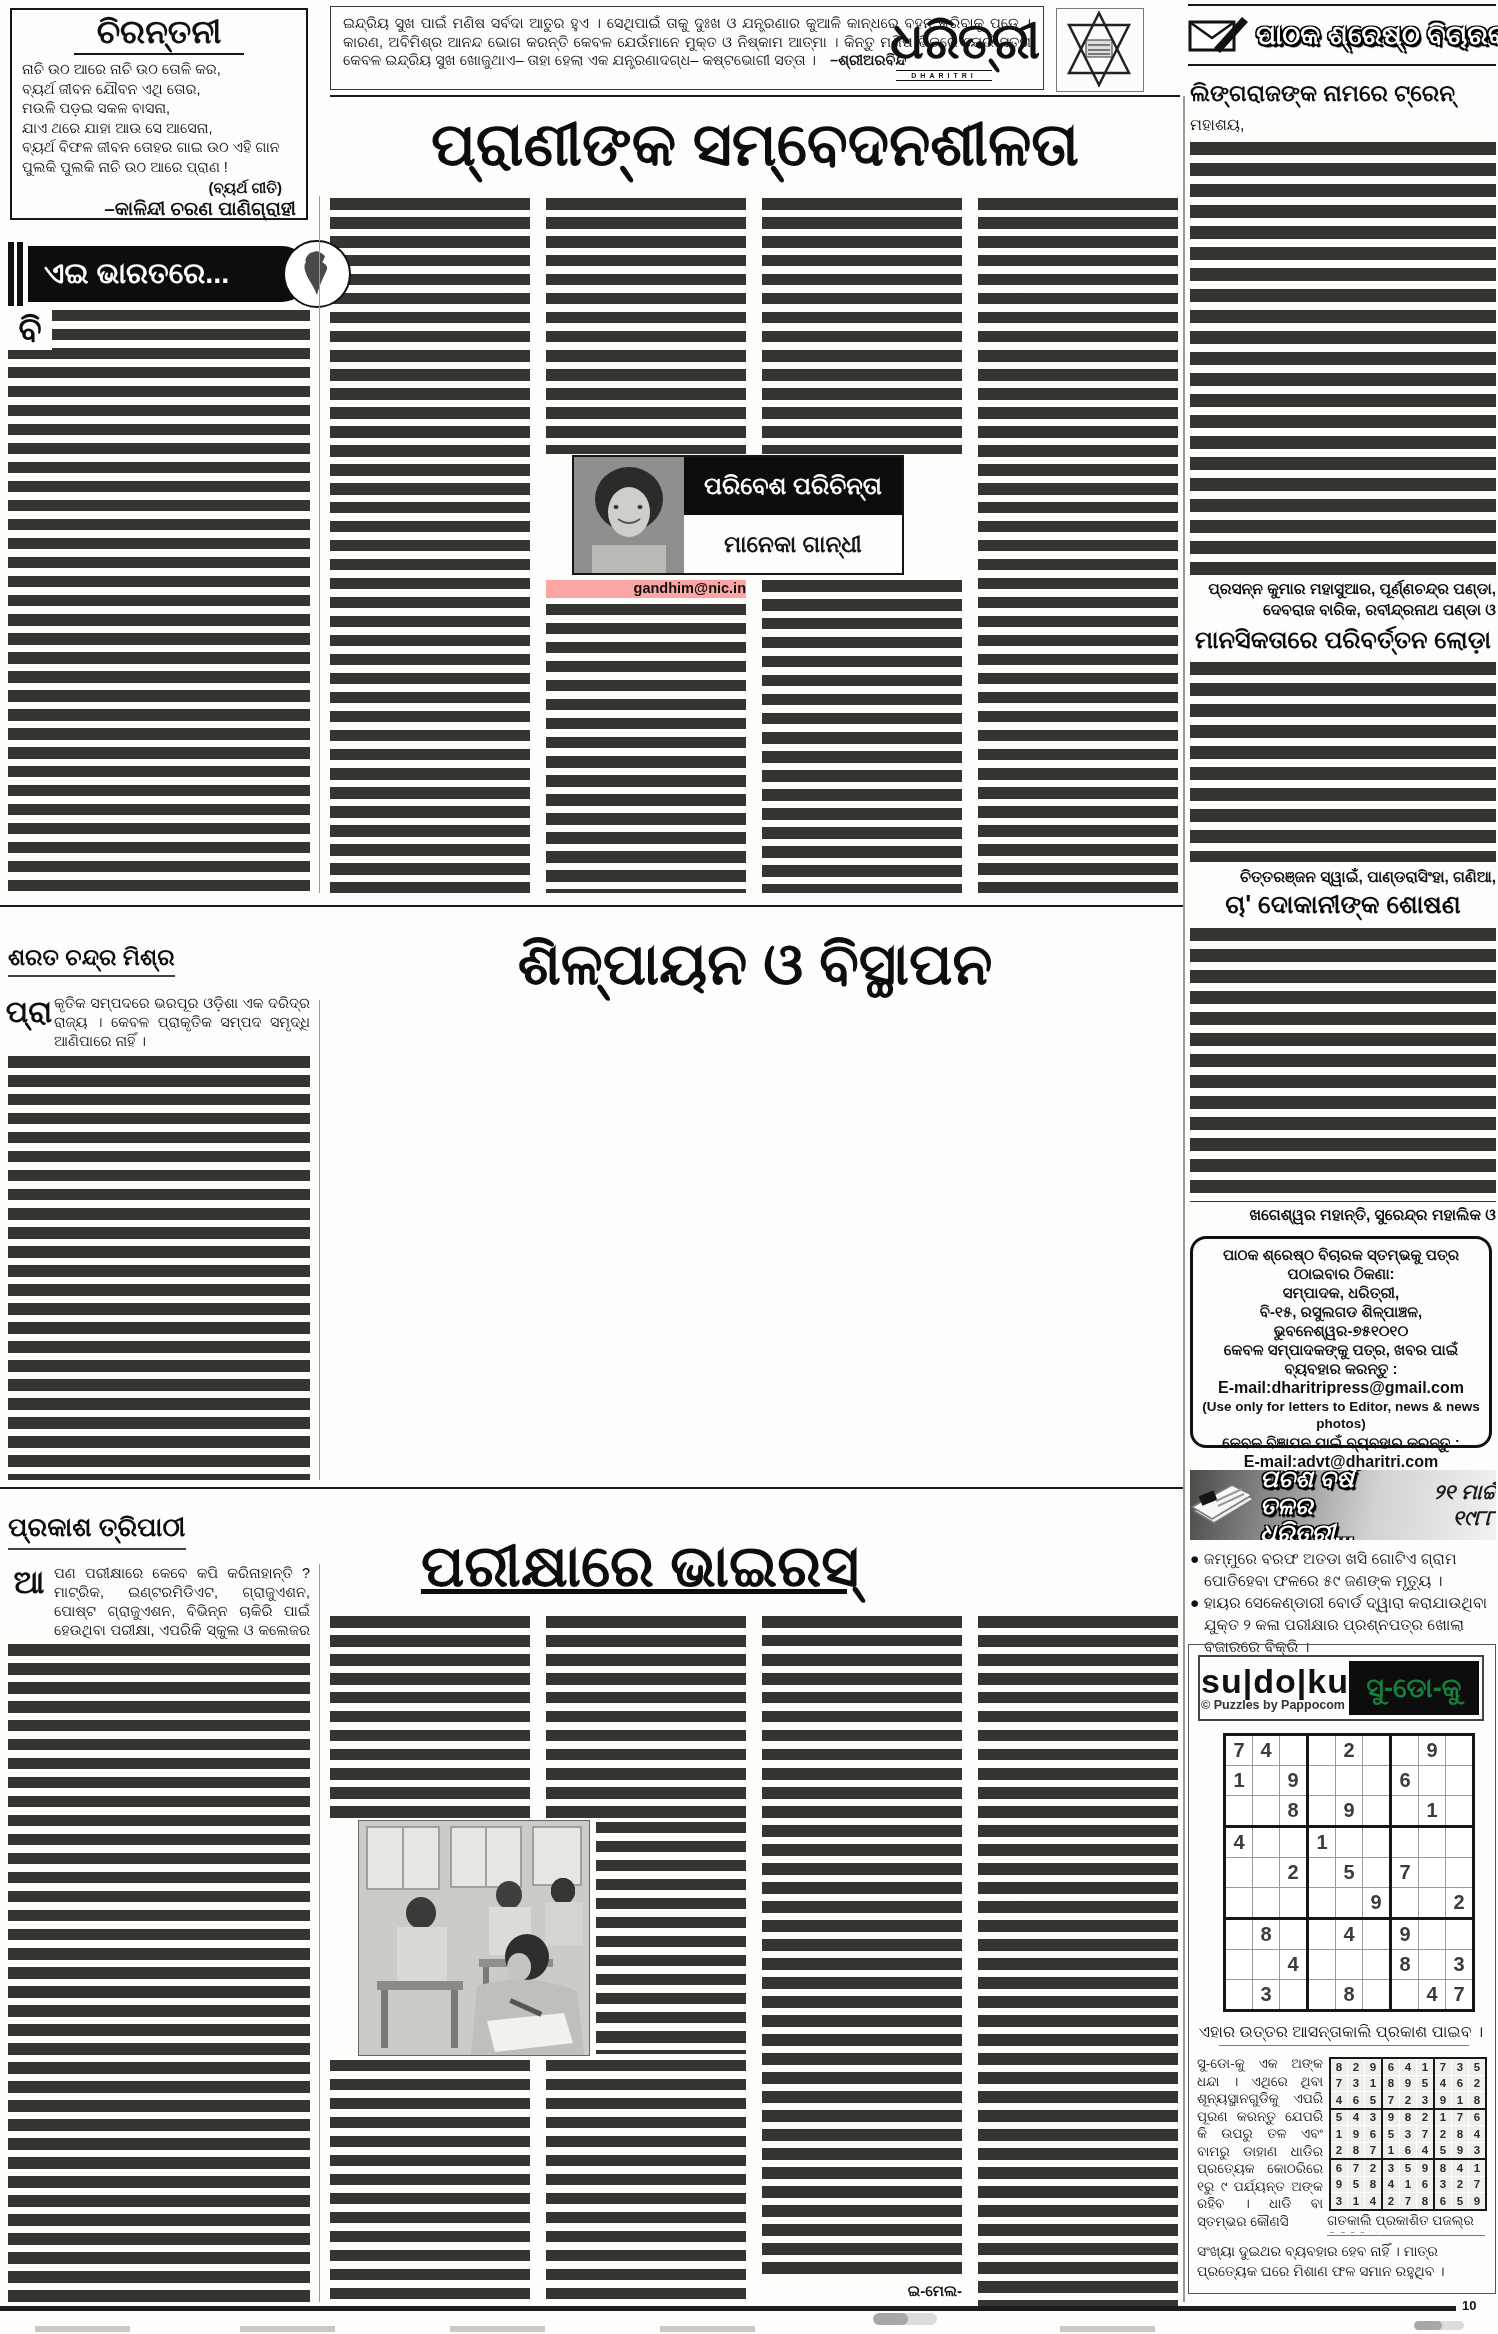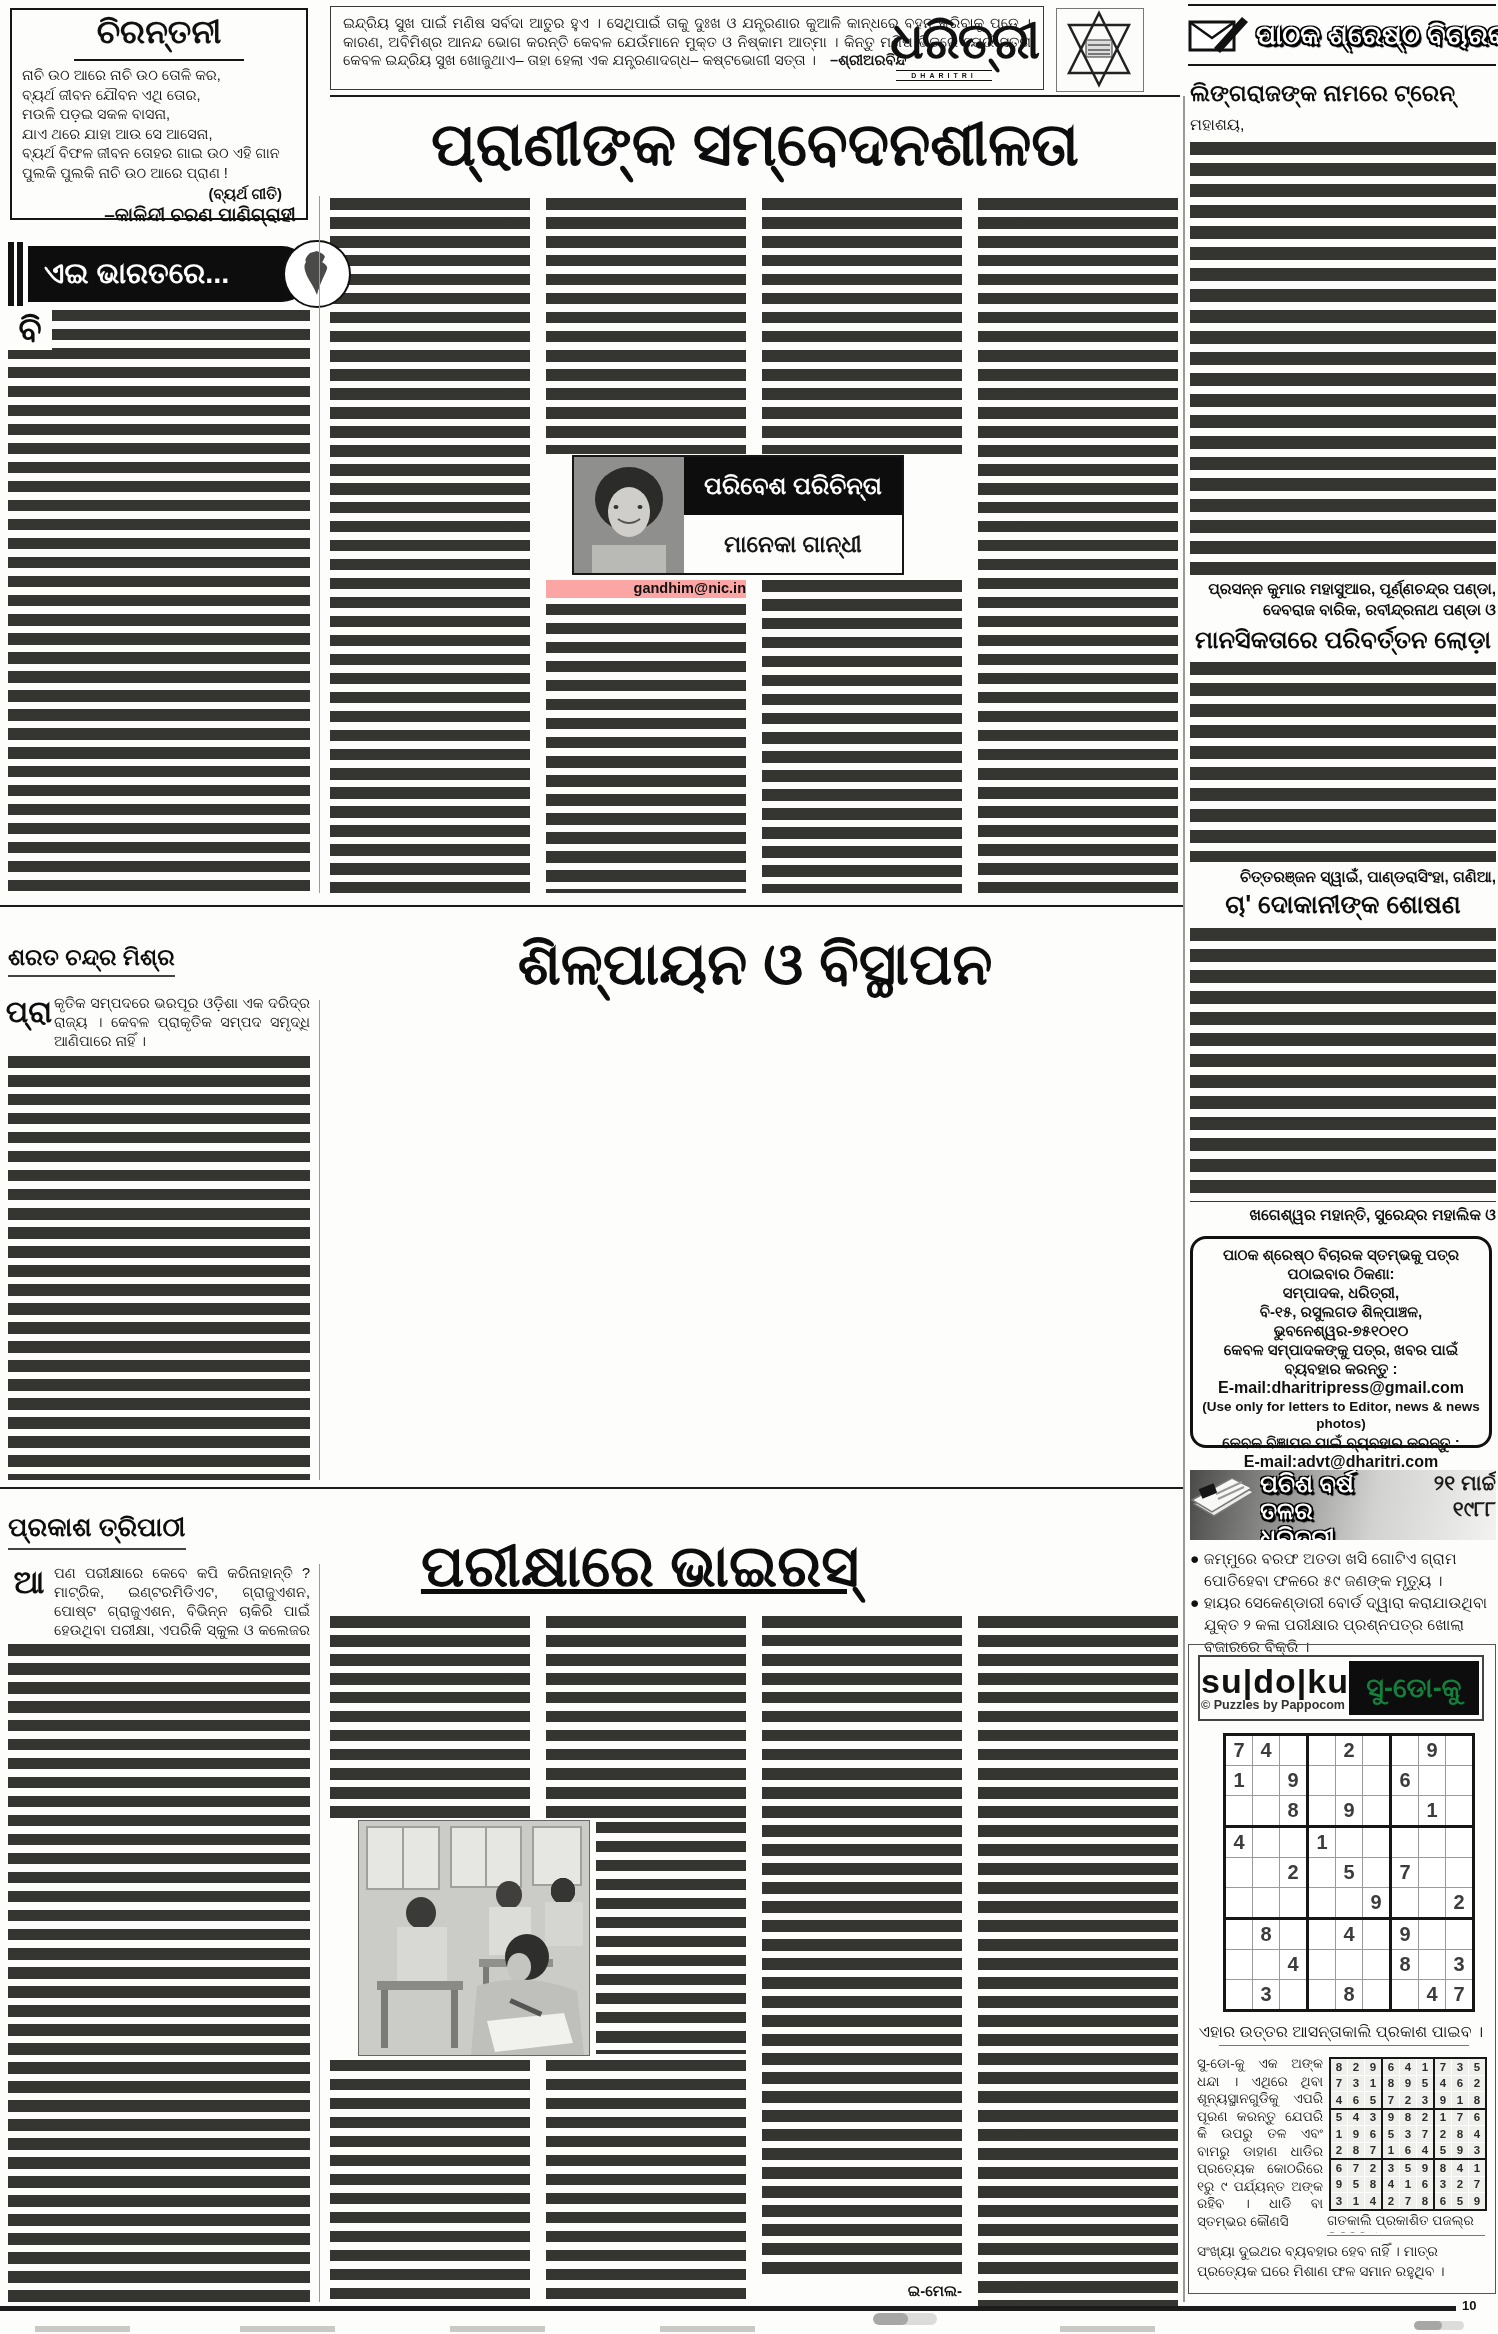--- a/index.html
+++ b/index.html
@@ -30,21 +30,21 @@
   .outline-w{color:#fff;text-shadow:-1.5px -1.5px 0 #000,1.5px -1.5px 0 #000,-1.5px 1.5px 0 #000,1.5px 1.5px 0 #000,2.5px 2.5px 1px #000;}
   .pill{border-radius:6px;background:#dcdcda;overflow:hidden;}
   .pill>span{display:block;height:100%;width:55%;background:#a7a7a5;border-radius:6px;}
 </style>
 </head>
 <body>
 
 <div id="page">
 
   <div class="abs" style="left:10px;top:8px;width:298px;height:212px;border:2px solid #161616;padding:2px 10px;box-sizing:border-box;">
-    <div class="center" style="font-size:33px;font-weight:bold;line-height:40px;border-bottom:2px solid #161616;width:62%;margin:0 auto;padding-bottom:7px;">ଚିରନ୍ତନୀ</div>
+    <div class="center" style="font-size:33px;font-weight:bold;line-height:40px;border-bottom:2px solid #161616;width:62%;margin:0 auto;padding-bottom:1px;">ଚିରନ୍ତନୀ</div>
     <div style="font-size:14.5px;line-height:19.5px;margin-top:5px;" class="ocr">
       <div>ନାଚି ଉଠ ଆରେ ନାଚି ଉଠ ତୋଳି କର,</div>
       <div>ବ୍ୟର୍ଥ ଜୀବନ ଯୌବନ ଏଥି ତୋର,</div>
       <div>ମଉଳି ପଡ଼ଇ ସକଳ ବାସନା,</div>
       <div>ଯାଏ ଥରେ ଯାହା ଆଉ ସେ ଆସେନା,</div>
       <div>ବ୍ୟର୍ଥ ବିଫଳ ଜୀବନ ତୋହର ଗାଇ ଉଠ ଏହି ଗାନ</div>
       <div>ପୁଲକି ପୁଲକି ନାଚି ଉଠ ଆରେ ପ୍ରାଣ !</div>
     </div>
     <div class="right bold" style="font-size:15px;margin-top:2px;padding-right:14px;">(ବ୍ୟର୍ଥ ଗୀତି)</div>
     <div class="right bold" style="font-size:19px;margin-top:1px;">–କାଳିନ୍ଦୀ ଚରଣ ପାଣିଗ୍ରାହୀ</div>
@@ -100,21 +100,21 @@
     <div class="bold" style="font-size:15px;line-height:19px;">ସମ୍ପାଦକ, ଧରିତ୍ରୀ,</div>
     <div class="bold" style="font-size:15px;line-height:19px;">ବି-୧୫, ରସୁଲଗଡ ଶିଳ୍ପାଞ୍ଚଳ, ଭୁବନେଶ୍ୱର-୭୫୧୦୧୦</div>
     <div class="bold" style="font-size:15px;line-height:19px;">କେବଳ ସମ୍ପାଦକଙ୍କୁ ପତ୍ର, ଖବର ପାଇଁ ବ୍ୟବହାର କରନ୍ତୁ :</div>
     <div class="bold" style="font-size:16px;line-height:20px;">E-mail:dharitripress@gmail.com</div>
     <div class="bold" style="font-size:13.5px;line-height:17px;">(Use only for letters to Editor, news &amp; news photos)</div>
     <div class="bold" style="font-size:15px;line-height:21px;">କେବଳ ବିଜ୍ଞାପନ ପାଇଁ ବ୍ୟବହାର କରନ୍ତୁ :</div>
     <div class="bold" style="font-size:16px;line-height:18px;">E-mail:advt@dharitri.com</div>
     <div class="bold" style="font-size:14.5px;line-height:17px;">:miku11@yahoo.com (Use only for advertisements, commercial queries)</div>
   </div>
 
-  <div class="abs" style="left:1190px;top:1470px;width:306px;height:70px;background:linear-gradient(100deg,#4a4a48 0%,#8e8e8c 28%,#d2d2d0 60%,#f2f2f0 100%);display:flex;gap:4px;overflow:hidden;">
+  <div class="abs" style="left:1190px;top:1470px;width:306px;height:70px;background:linear-gradient(100deg,#4a4a48 0%,#8e8e8c 28%,#d2d2d0 60%,#f2f2f0 100%);display:flex;align-items:center;gap:4px;overflow:hidden;font-style:italic;">
     <svg width="66" height="56" viewBox="0 0 66 56" style="flex:0 0 auto;">
       <polygon points="4,34 44,12 64,22 24,46" fill="#ececea" stroke="#777" stroke-width="1.5"></polygon>
       <polygon points="2,30 42,8 62,18 22,42" fill="#f8f8f6" stroke="#777" stroke-width="1.5"></polygon>
       <rect x="10" y="16" width="16" height="10" fill="#161616" transform="rotate(-22 18 21)"></rect>
       <line x1="26" y1="24" x2="52" y2="12" stroke="#999" stroke-width="2"></line>
       <line x1="28" y1="29" x2="54" y2="17" stroke="#999" stroke-width="2"></line>
     </svg>
     <div class="outline-w ocr" style="font-size:24px;font-weight:bold;line-height:27px;width:150px;">ପଚିଶ ବର୍ଷ ତଳର ଧରିତ୍ରୀ...</div>
     <div class="bold right ocr" style="font-size:21px;line-height:26px;width:82px;color:#1b1b1b;">୨୧ ମାର୍ଚ୍ଚ ୧୯୮୮</div>
   </div>

